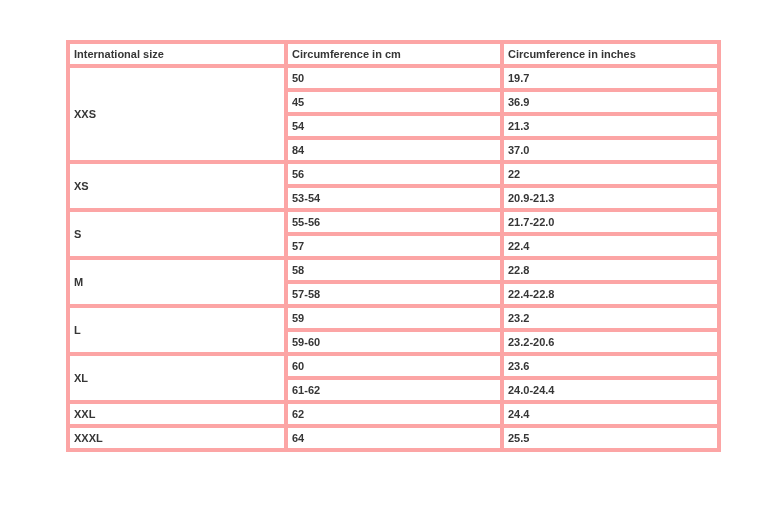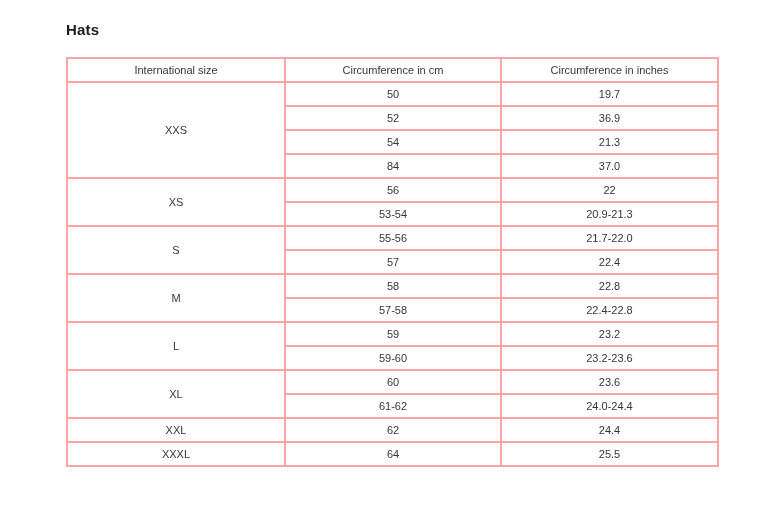--- a/index.html
+++ b/index.html
@@ -21,38 +21,37 @@
     letter-spacing: 0.2px;
   }
   table.size-table {
     margin-top: 19px;
     border-collapse: collapse;
     table-layout: fixed;
     width: 651px;
   }
   table.size-table th,
   table.size-table td {
-    border: 2px solid #fca5a5;
-    text-align: center;
+    border: 4px solid #fca5a5;
+    text-align: left;
     vertical-align: middle;
     font-size: 11px;
-    font-weight: normal;
+    font-weight: bold;
     color: #363636;
     height: 24px;
     padding: 0 4px;
   }
   table.size-table thead th {
     height: 24px;
   }
 </style>
 </head>
 <body>
 
 <div class="page">
-  <h1 class="page-title">Hats</h1>
 
   <table class="size-table">
     <colgroup>
       <col style="width:218px">
       <col style="width:216px">
       <col style="width:217px">
     </colgroup>
     <thead>
       <tr>
         <th>International size</th>
@@ -60,21 +59,21 @@
         <th>Circumference in inches</th>
       </tr>
     </thead>
     <tbody id="table-body">
         <tr>
           <td rowspan="4">XXS</td>
           <td>50</td>
           <td>19.7</td>
         </tr>
         <tr>
-          <td>52</td>
+          <td>45</td>
           <td>36.9</td>
         </tr>
         <tr>
           <td>54</td>
           <td>21.3</td>
         </tr>
         <tr>
           <td>84</td>
           <td>37.0</td>
         </tr>
@@ -105,21 +104,21 @@
           <td>57-58</td>
           <td>22.4-22.8</td>
         </tr>
         <tr>
           <td rowspan="2">L</td>
           <td>59</td>
           <td>23.2</td>
         </tr>
         <tr>
           <td>59-60</td>
-          <td>23.2-23.6</td>
+          <td>23.2-20.6</td>
         </tr>
         <tr>
           <td rowspan="2">XL</td>
           <td>60</td>
           <td>23.6</td>
         </tr>
         <tr>
           <td>61-62</td>
           <td>24.0-24.4</td>
         </tr>

